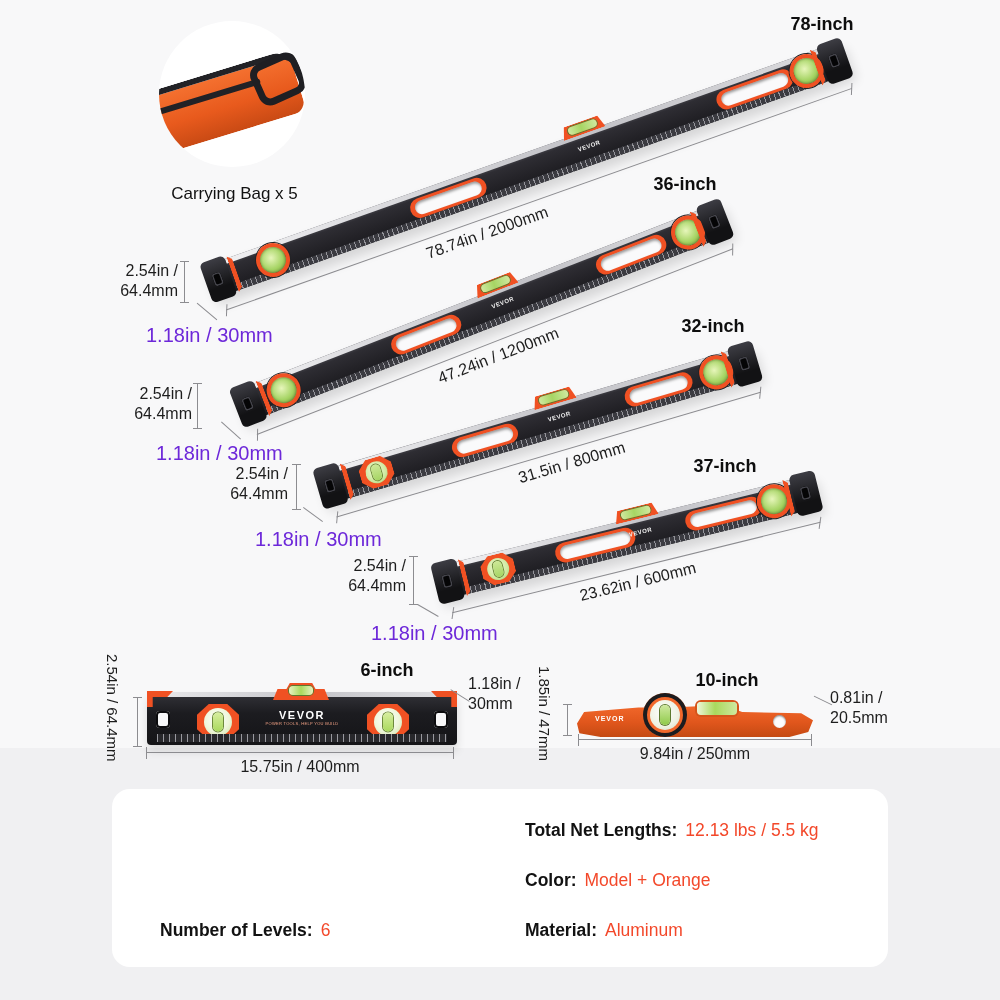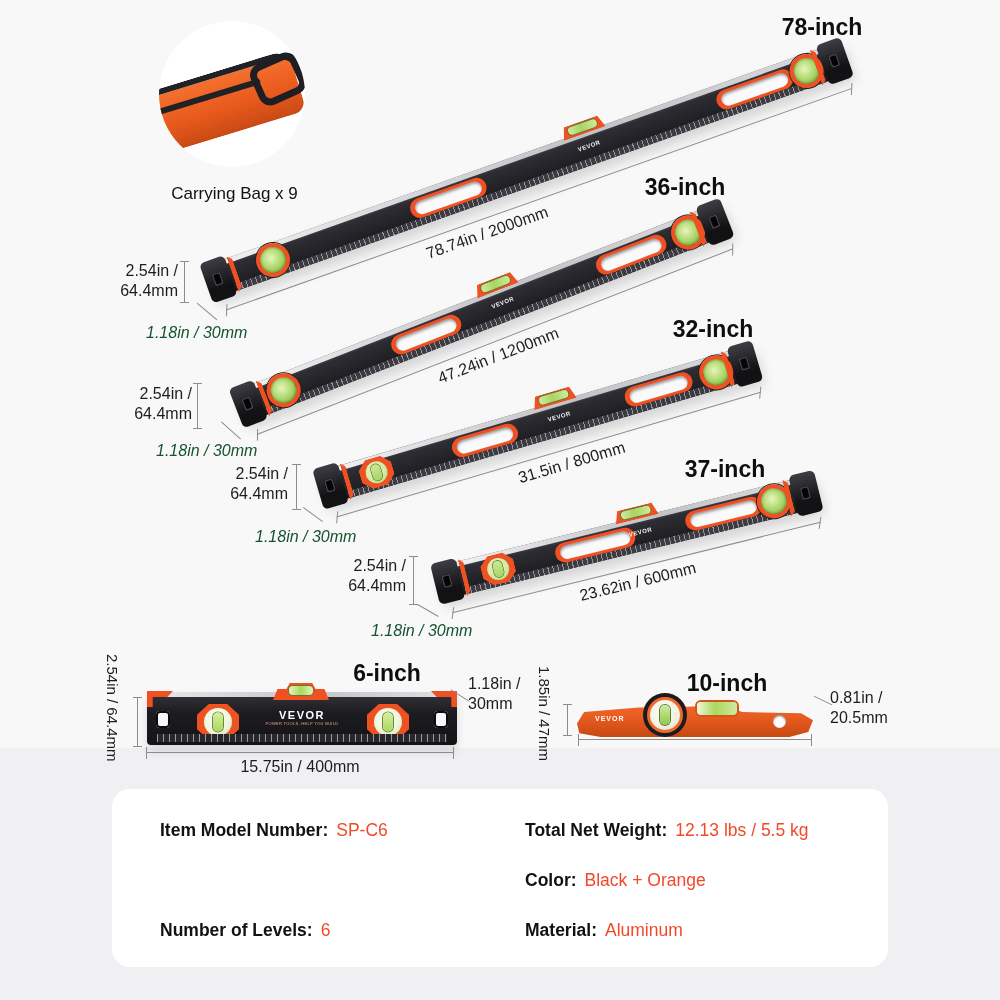--- a/index.html
+++ b/index.html
@@ -5,21 +5,21 @@
   html,body{margin:0;padding:0;}
   .canvas{position:relative;width:1000px;height:1000px;background:#f8f8f9;overflow:hidden;
           font-family:"Liberation Sans",sans-serif;color:#1d1d1d;}
   
   .gray-panel{position:absolute;left:0;top:748px;width:1000px;height:252px;background:#f0f0f2;}
   .spec-card{position:absolute;left:112px;top:789px;width:776px;height:178px;background:#ffffff;border-radius:18px;}
   .spec-row{position:absolute;font-size:17.5px;white-space:nowrap;}
   .spec-row .lbl{font-weight:bold;color:#121212;}
   .spec-row .val{color:#f3482a;margin-left:8px;}
   
-  .size-title{position:absolute;width:130px;text-align:center;font-size:23px;font-weight:bold;color:#0e0e0e;}
+  .size-title{position:absolute;width:130px;text-align:center;font-size:18px;font-weight:bold;color:#0e0e0e;}
   .t78{left:757px;top:14px;} .t48{left:620px;top:174px;} .t32{left:648px;top:316px;}
   .t24{left:660px;top:456px;} .t16{left:322px;top:660px;} .t10{left:662px;top:670px;}
   
   .lvl{position:absolute;height:34px;transform-origin:0 50%;}
   .l78{left:208px;top:266px;width:676px;transform:rotate(-19.5deg);}
   .l48{left:238px;top:391px;width:523px;transform:rotate(-21.3deg);}
   .l32{left:320px;top:472px;width:454px;transform:rotate(-16.4deg);}
   .l24{left:437px;top:567px;width:391px;transform:rotate(-13.8deg);}
   .bar{position:absolute;inset:0;border-radius:3px;
        background:linear-gradient(180deg,#55555c 0%,#2e2d33 22%,#232227 65%,#1a1a1e 100%);
@@ -72,21 +72,21 @@
   .l78 .dim-label{transform:translateX(-58px);}
   .l32 .dim-label{transform:translateX(22px);}
   
   .hbracket{position:absolute;width:80px;text-align:right;font-size:16px;line-height:20px;color:#1d1d1d;}
   .hb78{left:98px;top:261px;} .hb48{left:112px;top:384px;} .hb32{left:208px;top:464px;} .hb24{left:326px;top:556px;}
   .vline{position:absolute;width:1px;background:#8c8c90;}
   .vline::before,.vline::after{content:'';position:absolute;left:-4px;width:9px;height:1px;background:#8c8c90;}
   .vline::before{top:0;} .vline::after{bottom:0;}
   .vl78{left:184px;top:261px;height:42px;} .vl48{left:197px;top:383px;height:46px;}
   .vl32{left:296px;top:464px;height:46px;} .vl24{left:413px;top:556px;height:49px;}
-  .wlabel{position:absolute;font-size:16px;color:#14532d;white-space:nowrap;font-style:italic;}
+  .wlabel{position:absolute;font-size:20px;color:#6d28d9;white-space:nowrap;}
   .w78{left:146px;top:324px;} .w48{left:156px;top:442px;} .w32{left:255px;top:528px;} .w24{left:371px;top:622px;}
   .wtick{position:absolute;height:1px;background:#8c8c90;}
   .wt78{left:194px;top:311px;width:26px;transform:rotate(40deg);}
   .wt48{left:218px;top:430px;width:26px;transform:rotate(42deg);}
   .wt32{left:301px;top:514px;width:24px;transform:rotate(36deg);}
   .wt24{left:416px;top:610px;width:24px;transform:rotate(30deg);}
   .vtext{position:absolute;writing-mode:vertical-rl;font-size:15px;color:#1d1d1d;white-space:nowrap;}
   
   .l16-body{position:absolute;left:147px;top:692px;width:310px;height:53px;border-radius:4px;
        background:linear-gradient(180deg,#34343a,#1c1c20 40%,#141417);box-shadow:0 6px 10px rgba(0,0,0,.12);}
@@ -161,21 +161,21 @@
 
 <div class="canvas">
 
   <div class="gray-panel"></div>
 
   <div class="bag-circle">
     <div class="bag-main"></div>
     <div class="bag-pipe"></div>
     <div class="bag-loop"></div>
   </div>
-  <div class="bag-label">Carrying Bag x 9</div>
+  <div class="bag-label">Carrying Bag x 5</div>
 
   <div class="size-title t78">78-inch</div>
   <div class="size-title t48">36-inch</div>
   <div class="size-title t32">32-inch</div>
   <div class="size-title t24">37-inch</div>
   <div class="size-title t16">6-inch</div>
   <div class="size-title t10">10-inch</div>
 
   <div class="lvl l78">
     <div class="bar">
@@ -323,32 +323,30 @@
     <div class="l10-vialring"></div>
     <div class="l10-hvial"></div>
     <div class="l10-hole"></div>
     <div class="logo10">VEVOR</div>
   </div>
   <div class="vtext vt10">1.85in / 47mm</div>
   <div class="vline vl10"></div>
   <div class="rlabel rl10"><span>0.81in /</span><br><span>20.5mm</span></div>
   <div class="wtick rt10"></div>
   <div class="bdim bd10"></div>
+  <div class="bdl10">9.84in / 250mm</div>
 
   <div class="spec-card">
-    <div class="spec-row" style="left:48px;top:31px;">
-      <span class="lbl">Item Model Number:</span><span class="val">SP-C6</span>
-    </div>
     <div class="spec-row" style="left:48px;top:131px;">
       <span class="lbl">Number of Levels:</span><span class="val">6</span>
     </div>
     <div class="spec-row" style="left:413px;top:31px;">
-      <span class="lbl">Total Net Weight:</span><span class="val">12.13 lbs / 5.5 kg</span>
+      <span class="lbl">Total Net Lengths:</span><span class="val">12.13 lbs / 5.5 kg</span>
     </div>
     <div class="spec-row" style="left:413px;top:81px;">
-      <span class="lbl">Color:</span><span class="val">Black + Orange</span>
+      <span class="lbl">Color:</span><span class="val">Model + Orange</span>
     </div>
     <div class="spec-row" style="left:413px;top:131px;">
       <span class="lbl">Material:</span><span class="val">Aluminum</span>
     </div>
   </div>
 
 </div>
 
 </body></html>

